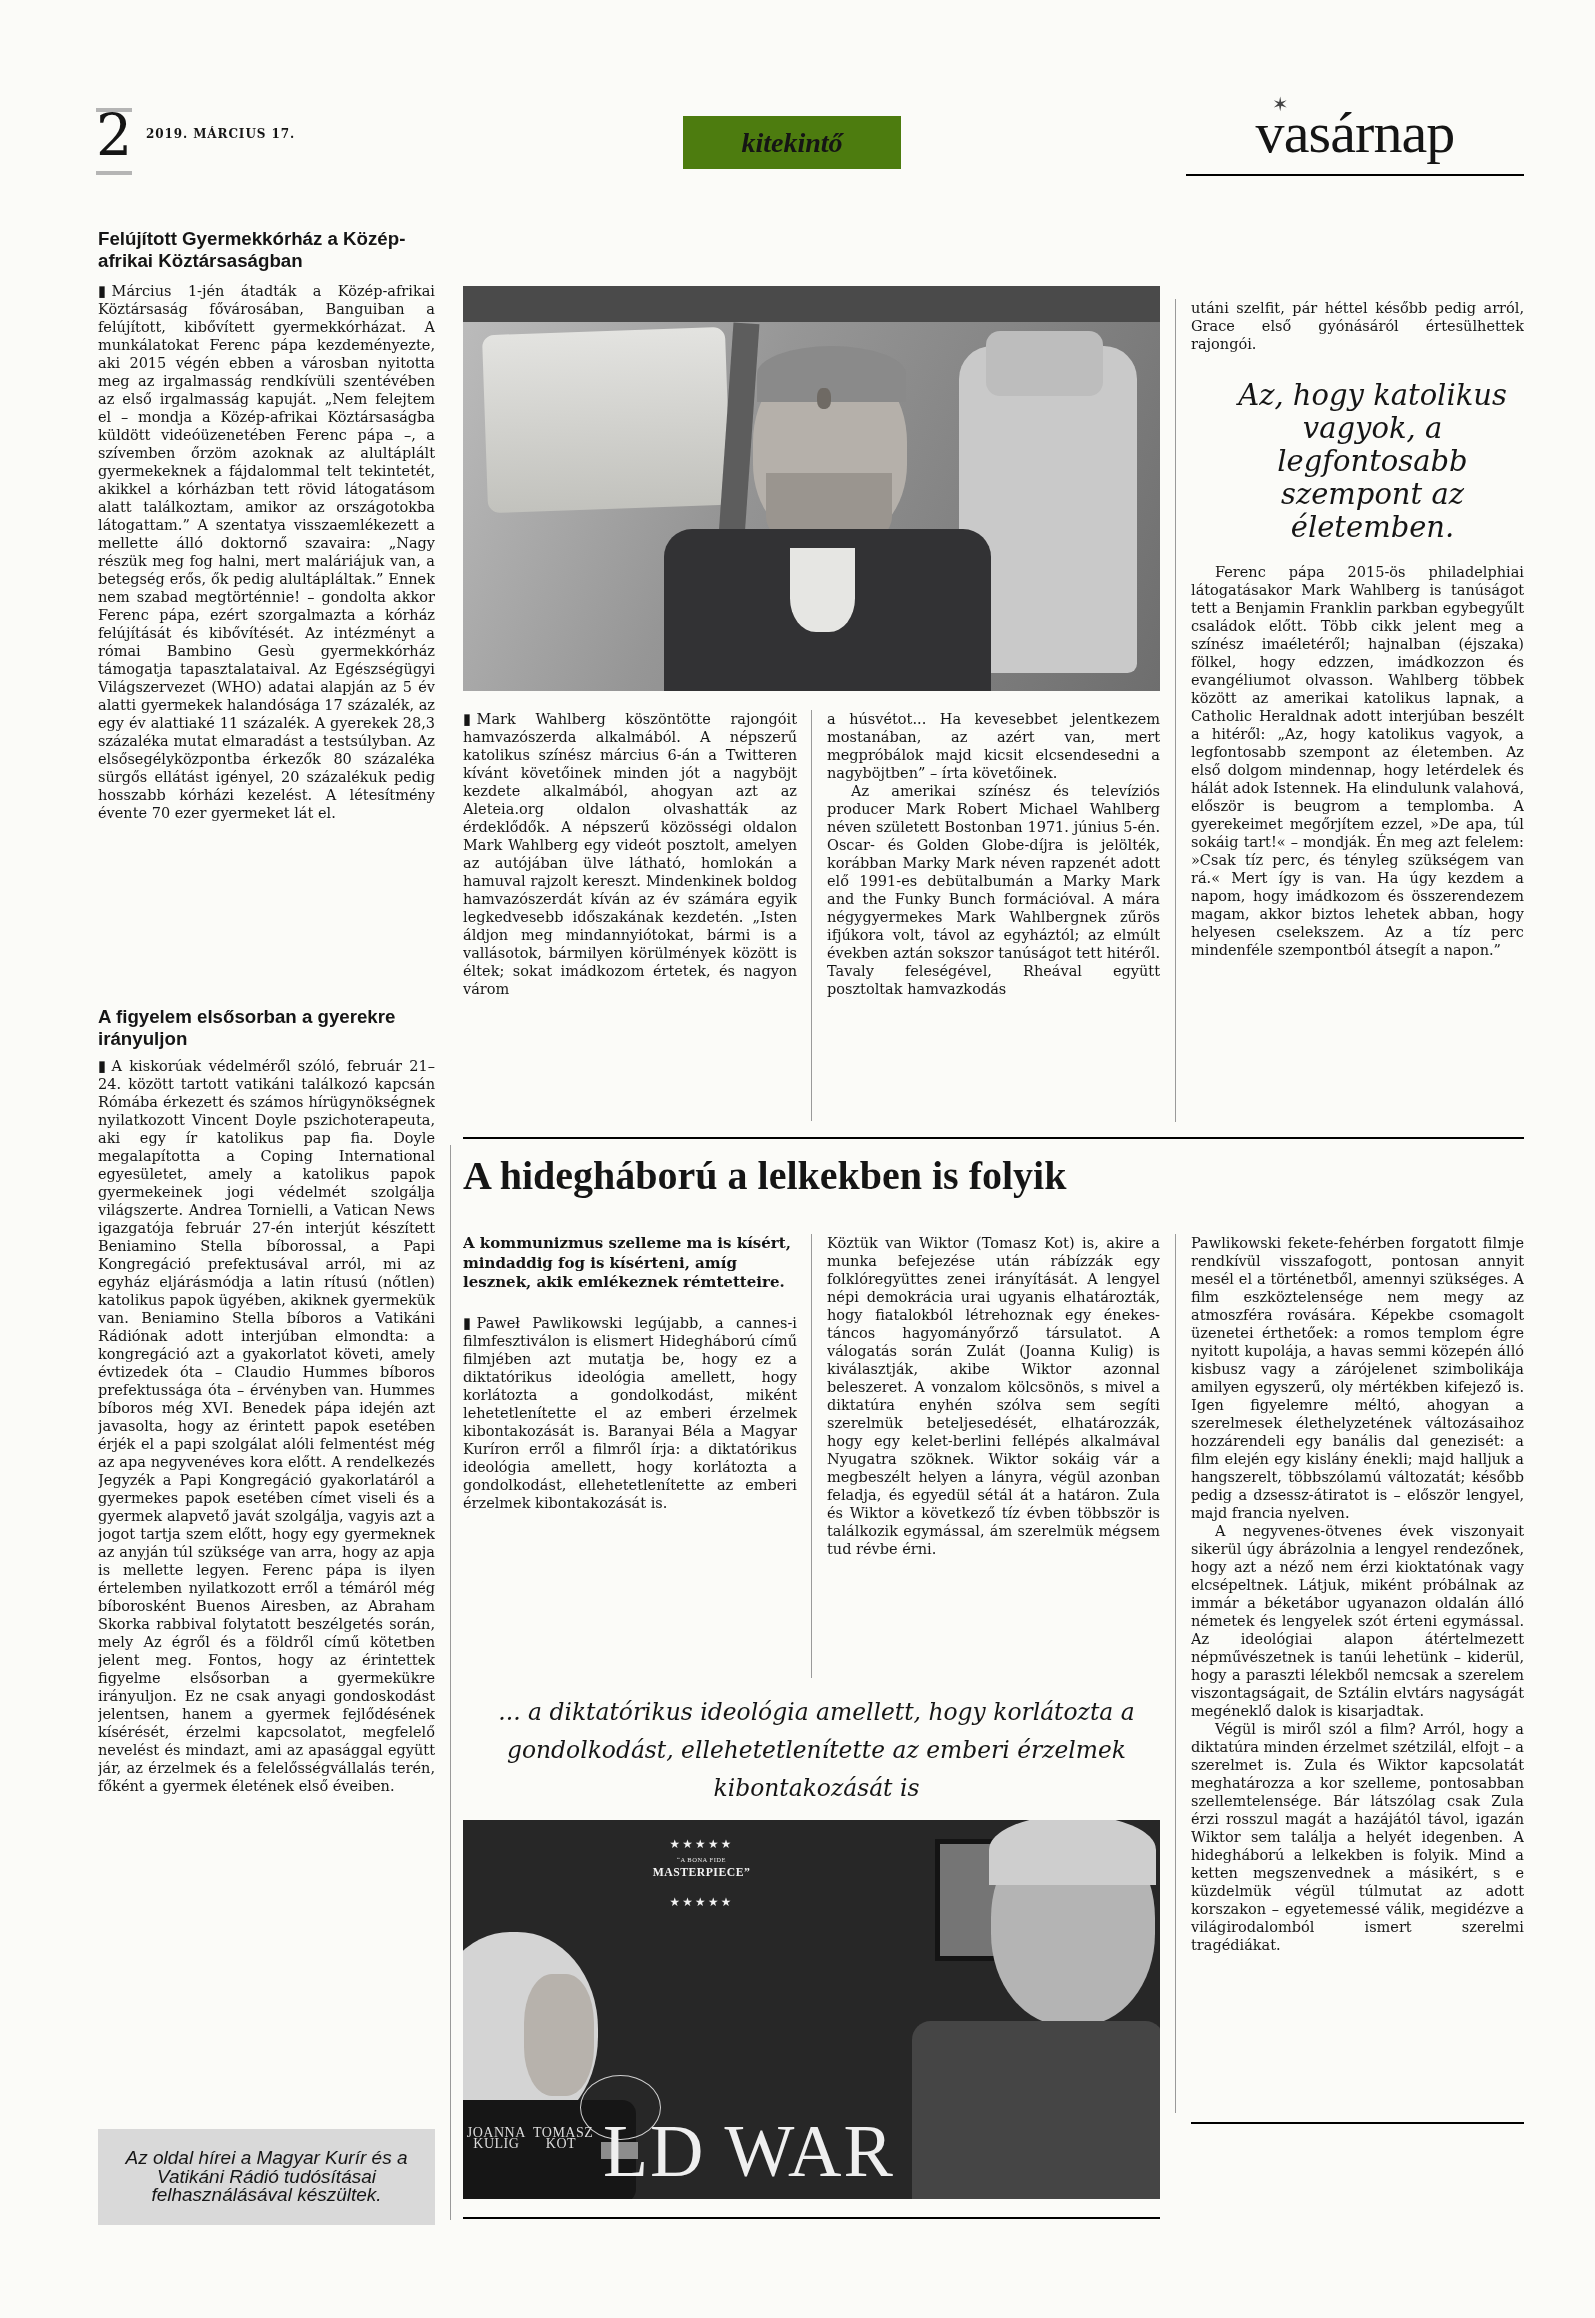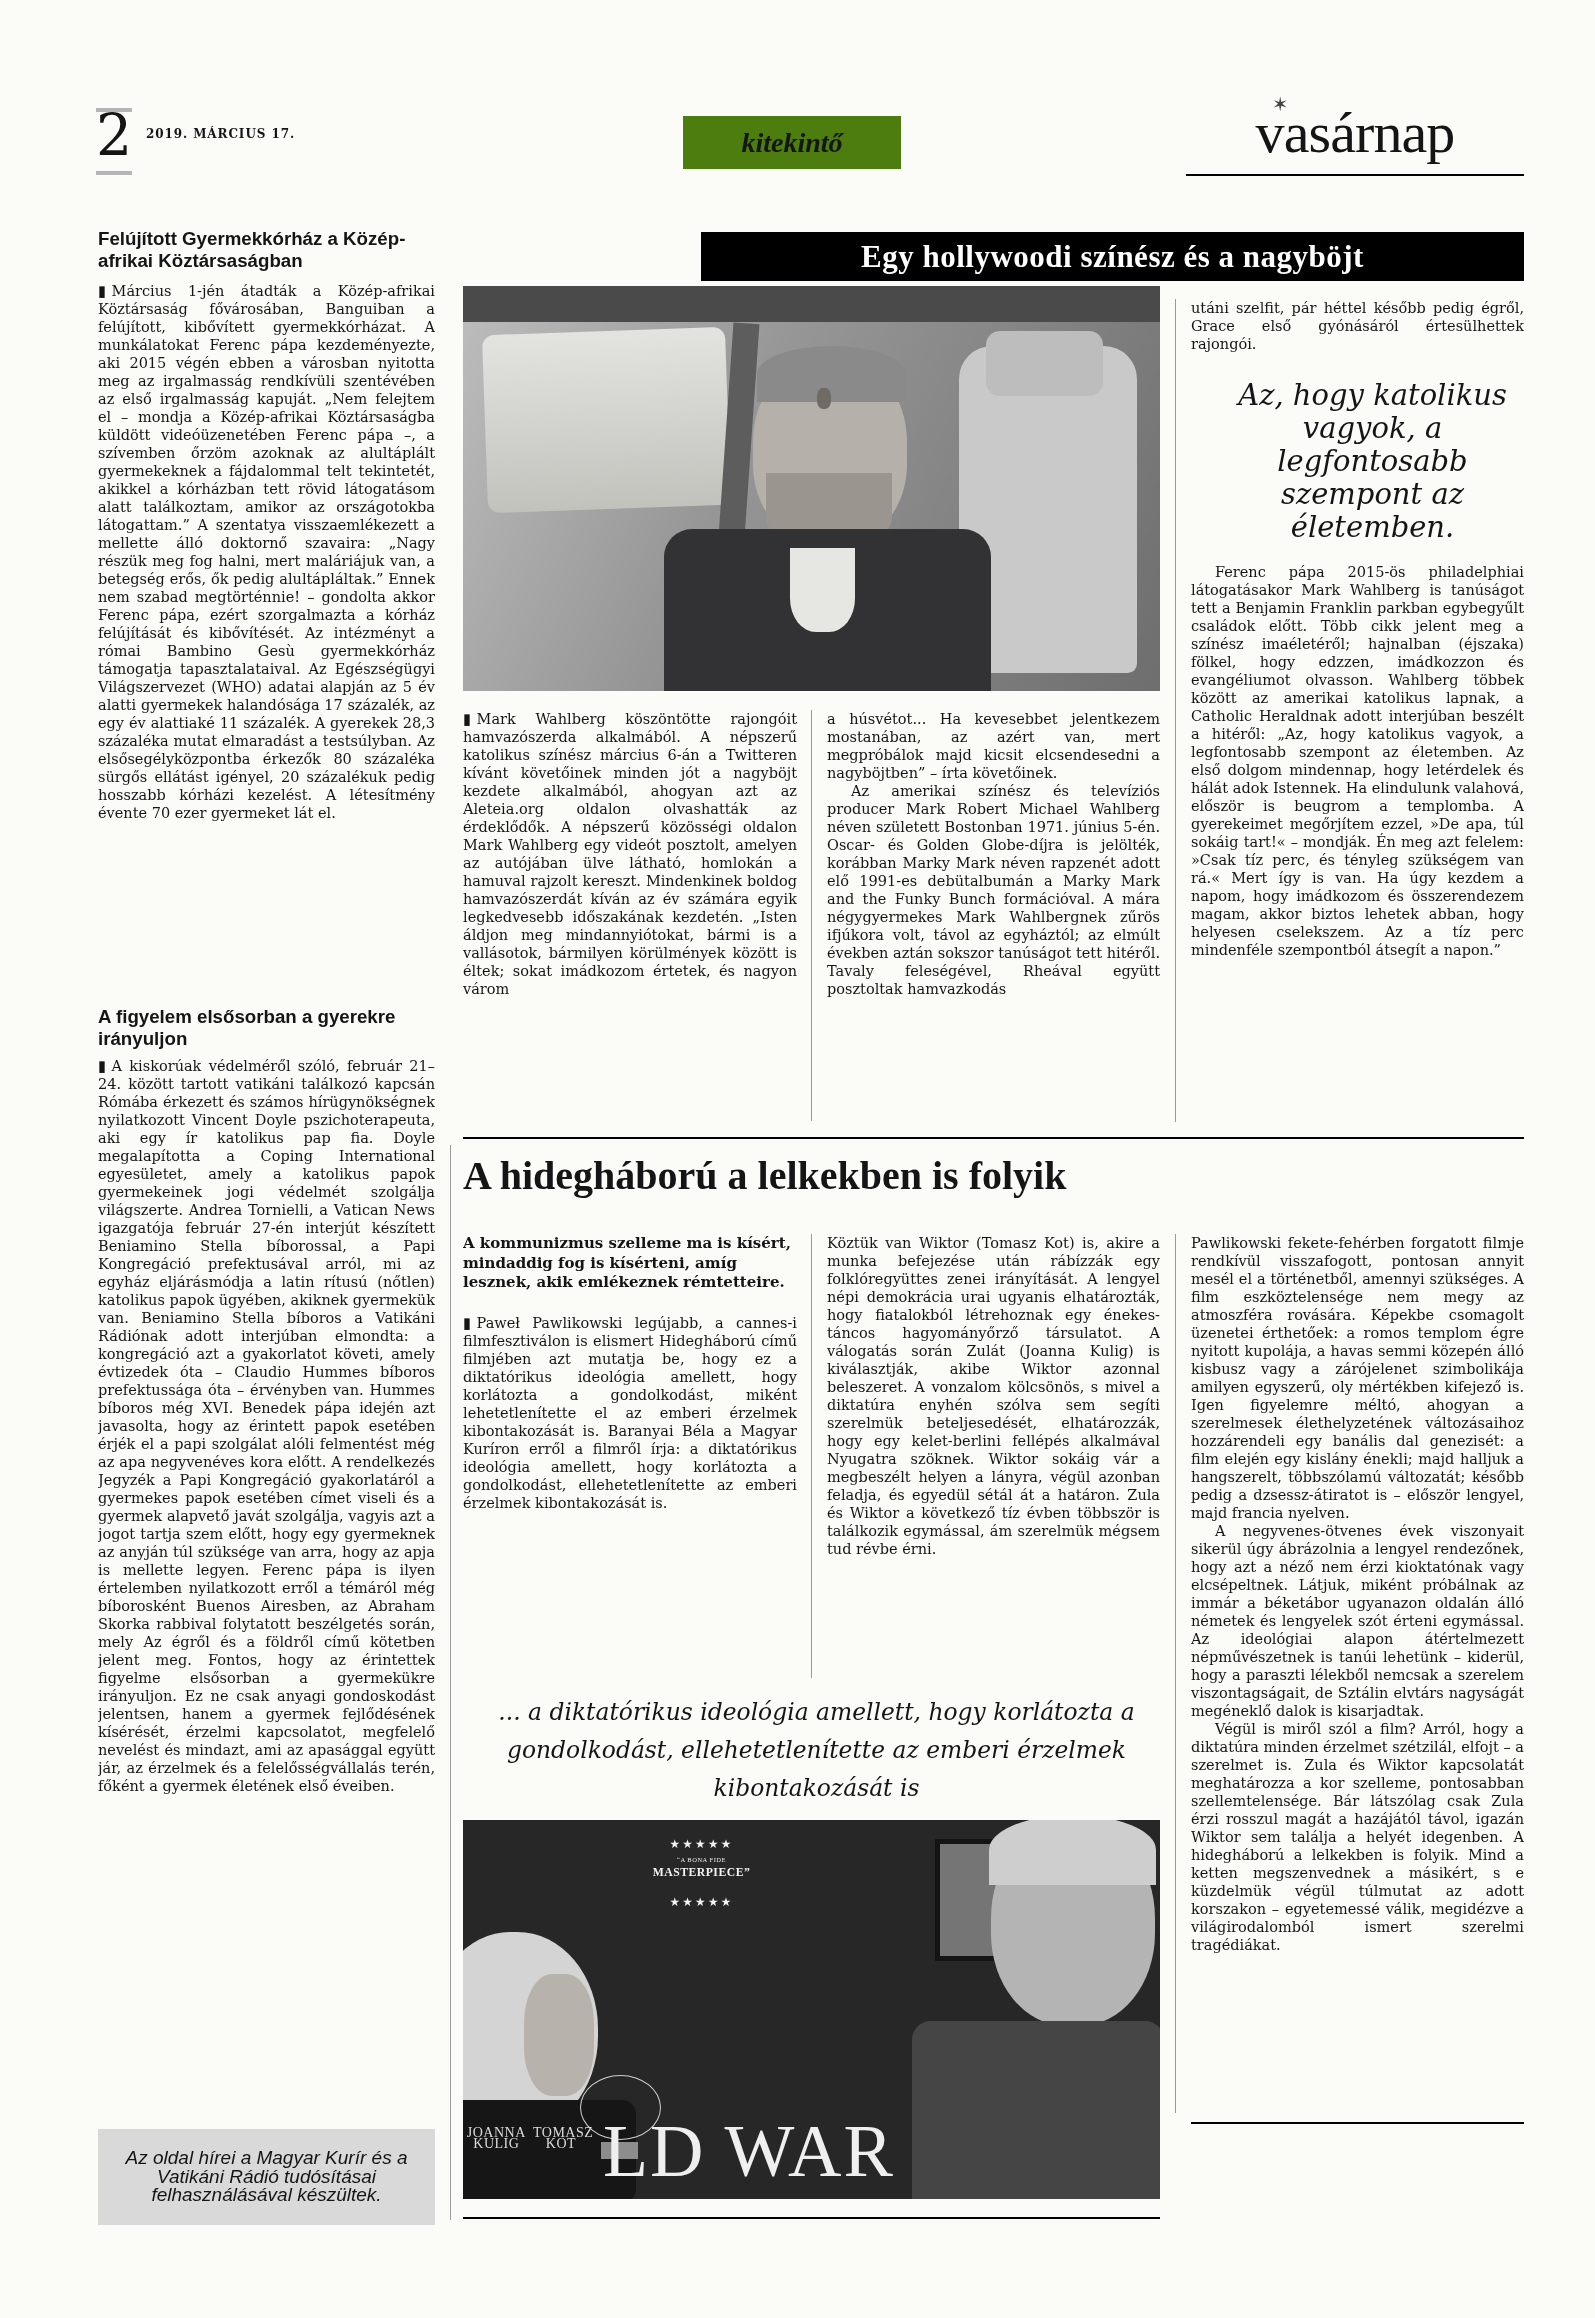--- a/index.html
+++ b/index.html
@@ -80,23 +80,20 @@
   <div class="abs news-title" style="left:98px;top:1006px;width:337px;">A figyelem elsősorban a gyerekre irányuljon</div>
 
   <div class="abs bt hide" style="left:98px;top:1057px;width:337px;height:1062px;">
     <p><span class="pm">▮</span><span>A kiskorúak védelméről szóló, február 21–24. között tartott vatikáni találkozó kapcsán Rómába érkezett és számos hírügynökségnek nyilatkozott Vincent Doyle pszichoterapeuta, aki egy ír katolikus pap fia. Doyle megalapította a Coping International egyesületet, amely a katolikus papok gyermekeinek jogi védelmét szolgálja világszerte. Andrea Tornielli, a Vatican News igazgatója február 27-én interjút készített Beniamino Stella bíborossal, a Papi Kongregáció prefektusával arról, mi az egyház eljárásmódja a latin rítusú (nőtlen) katolikus papok ügyében, akiknek gyermekük van. Beniamino Stella bíboros a Vatikáni Rádiónak adott interjúban elmondta: a kongregáció azt a gyakorlatot követi, amely évtizedek óta – Claudio Hummes bíboros prefektussága óta – érvényben van. Hummes bíboros még XVI. Benedek pápa idején azt javasolta, hogy az érintett papok esetében érjék el a papi szolgálat alóli felmentést még az apa negyvenéves kora előtt. A rendelkezés Jegyzék a Papi Kongregáció gyakorlatáról a gyermekes papok esetében címet viseli és a gyermek alapvető javát szolgálja, vagyis azt a jogot tartja szem előtt, hogy egy gyermeknek az anyján túl szüksége van arra, hogy az apja is mellette legyen. Ferenc pápa is ilyen értelemben nyilatkozott erről a témáról még bíborosként Buenos Airesben, az Abraham Skorka rabbival folytatott beszélgetés során, mely Az égről és a földről című kötetben jelent meg. Fontos, hogy az érintettek figyelme elsősorban a gyermekükre irányuljon. Ez ne csak anyagi gondoskodást jelentsen, hanem a gyermek fejlődésének kísérését, érzelmi kapcsolatot, megfelelő nevelést és mindazt, ami az apasággal együtt jár, az érzelmek és a felelősségvállalás terén, főként a gyermek életének első éveiben.</span></p>
   </div>
 
   <div class="footer-note">
     <span>Az oldal hírei a Magyar Kurír és a Vatikáni Rádió tudósításai felhasználásával készültek.</span>
   </div>
 
-  <div class="f1-headbar">
-    <span>Egy hollywoodi színész és a nagyböjt</span>
-  </div>
 
   <div class="photo" style="left:463px;top:286px;width:697px;height:405px;background:linear-gradient(115deg,#bdbdbd 0%,#969696 40%,#6e6e6e 100%);">
     <div style="left:0;top:0;width:697px;height:36px;background:#4a4a4a;"></div>
     <div style="left:21.5px;top:45px;width:243px;height:178px;background:linear-gradient(180deg,#e3e3e0,#c2c2bd);border-radius:12px;transform:rotate(-2deg);"></div>
     <div style="left:262px;top:37px;width:26px;height:243px;background:#5d5d5d;transform:rotate(4deg);"></div>
     <div style="left:496px;top:60px;width:178px;height:327px;background:#c9c9c9;border-radius:33px 33px 9.3px 9.3px;"></div>
     <div style="left:523px;top:45px;width:117px;height:65px;background:#bdbdbd;border-radius:14px;"></div>
     <div style="left:290px;top:70px;width:154px;height:187px;background:#b5b0aa;border-radius:46% 46% 42% 42%;"></div>
     <div style="left:294px;top:60px;width:149px;height:56px;background:#8a8a8a;border-radius:50% 50% 0 0;"></div>
     <div style="left:303px;top:187px;width:126px;height:79px;background:#9a958f;border-radius:0 0 45% 45%;"></div>
@@ -109,21 +106,21 @@
     <p><span class="pm">▮</span><span>Mark Wahlberg köszöntötte rajongóit hamvazószerda alkalmából. A népszerű katolikus színész március 6-án a Twitteren kívánt követőinek minden jót a nagyböjt kezdete alkalmából, ahogyan azt az Aleteia.org oldalon olvashatták az érdeklődők. A népszerű közösségi oldalon Mark Wahlberg egy videót posztolt, amelyen az autójában ülve látható, homlokán a hamuval rajzolt kereszt. Mindenkinek boldog hamvazószerdát kíván az év számára egyik legkedvesebb időszakának kezdetén. „Isten áldjon meg mindannyiótokat, bármi is a vallásotok, bármilyen körülmények között is éltek; sokat imádkozom értetek, és nagyon várom</span></p>
   </div>
 
   <div class="abs bt hide" style="left:827px;top:710px;width:333px;height:423px;">
     <p>a húsvétot... Ha kevesebbet jelentkezem mostanában, az azért van, mert megpróbálok majd kicsit elcsendesedni a nagyböjtben” – írta követőinek.</p>
     <p class="ind">Az amerikai színész és televíziós producer Mark Robert Michael Wahlberg néven született Bostonban 1971. június 5-én. Oscar- és Golden Globe-díjra is jelölték, korábban Marky Mark néven rapzenét adott elő 1991-es debütalbumán a Marky Mark and the Funky Bunch formációval. A mára négygyermekes Mark Wahlbergnek zűrös ifjúkora volt, távol az egyháztól; az elmúlt években aztán sokszor tanúságot tett hitéről. Tavaly feleségével, Rheával együtt posztoltak hamvazkodás</p>
   </div>
 
   <div class="abs hide" style="left:1191px;top:299px;width:333px;height:832px;">
     <div class="bt">
-      <p>utáni szelfit, pár héttel később pedig égről, Grace első gyónásáról értesülhettek rajongói.</p>
+      <p>utáni szelfit, pár héttel később pedig arról, Grace első gyónásáról értesülhettek rajongói.</p>
     </div>
     <div class="pullquote1">Az, hogy katolikus vagyok, a legfontosabb szempont az életemben.</div>
     <div class="bt">
       <p class="ind">Ferenc pápa 2015-ös philadelphiai látogatásakor Mark Wahlberg is tanúságot tett a Benjamin Franklin parkban egybegyűlt családok előtt. Több cikk jelent meg a színész imaéletéről; hajnalban (éjszaka) fölkel, hogy edzzen, imádkozzon és evangéliumot olvasson. Wahlberg többek között az amerikai katolikus lapnak, a Catholic Heraldnak adott interjúban beszélt a hitéről: „Az, hogy katolikus vagyok, a legfontosabb szempont az életemben. Az első dolgom mindennap, hogy letérdelek és hálát adok Istennek. Ha elindulunk valahová, először is beugrom a templomba. A gyerekeimet megőrjítem ezzel, »De apa, túl sokáig tart!« – mondják. Én meg azt felelem: »Csak tíz perc, és tényleg szükségem van rá.« Mert így is van. Ha úgy kezdem a napom, hogy imádkozom és összerendezem magam, akkor biztos lehetek abban, hogy helyesen cselekszem. Az a tíz perc mindenféle szempontból átsegít a napon.”</p>
     </div>
   </div>
 
   <div class="vrule" style="left:811px;top:710px;height:411px;"></div>
   <div class="vrule" style="left:1175px;top:299px;height:823px;"></div>
 

